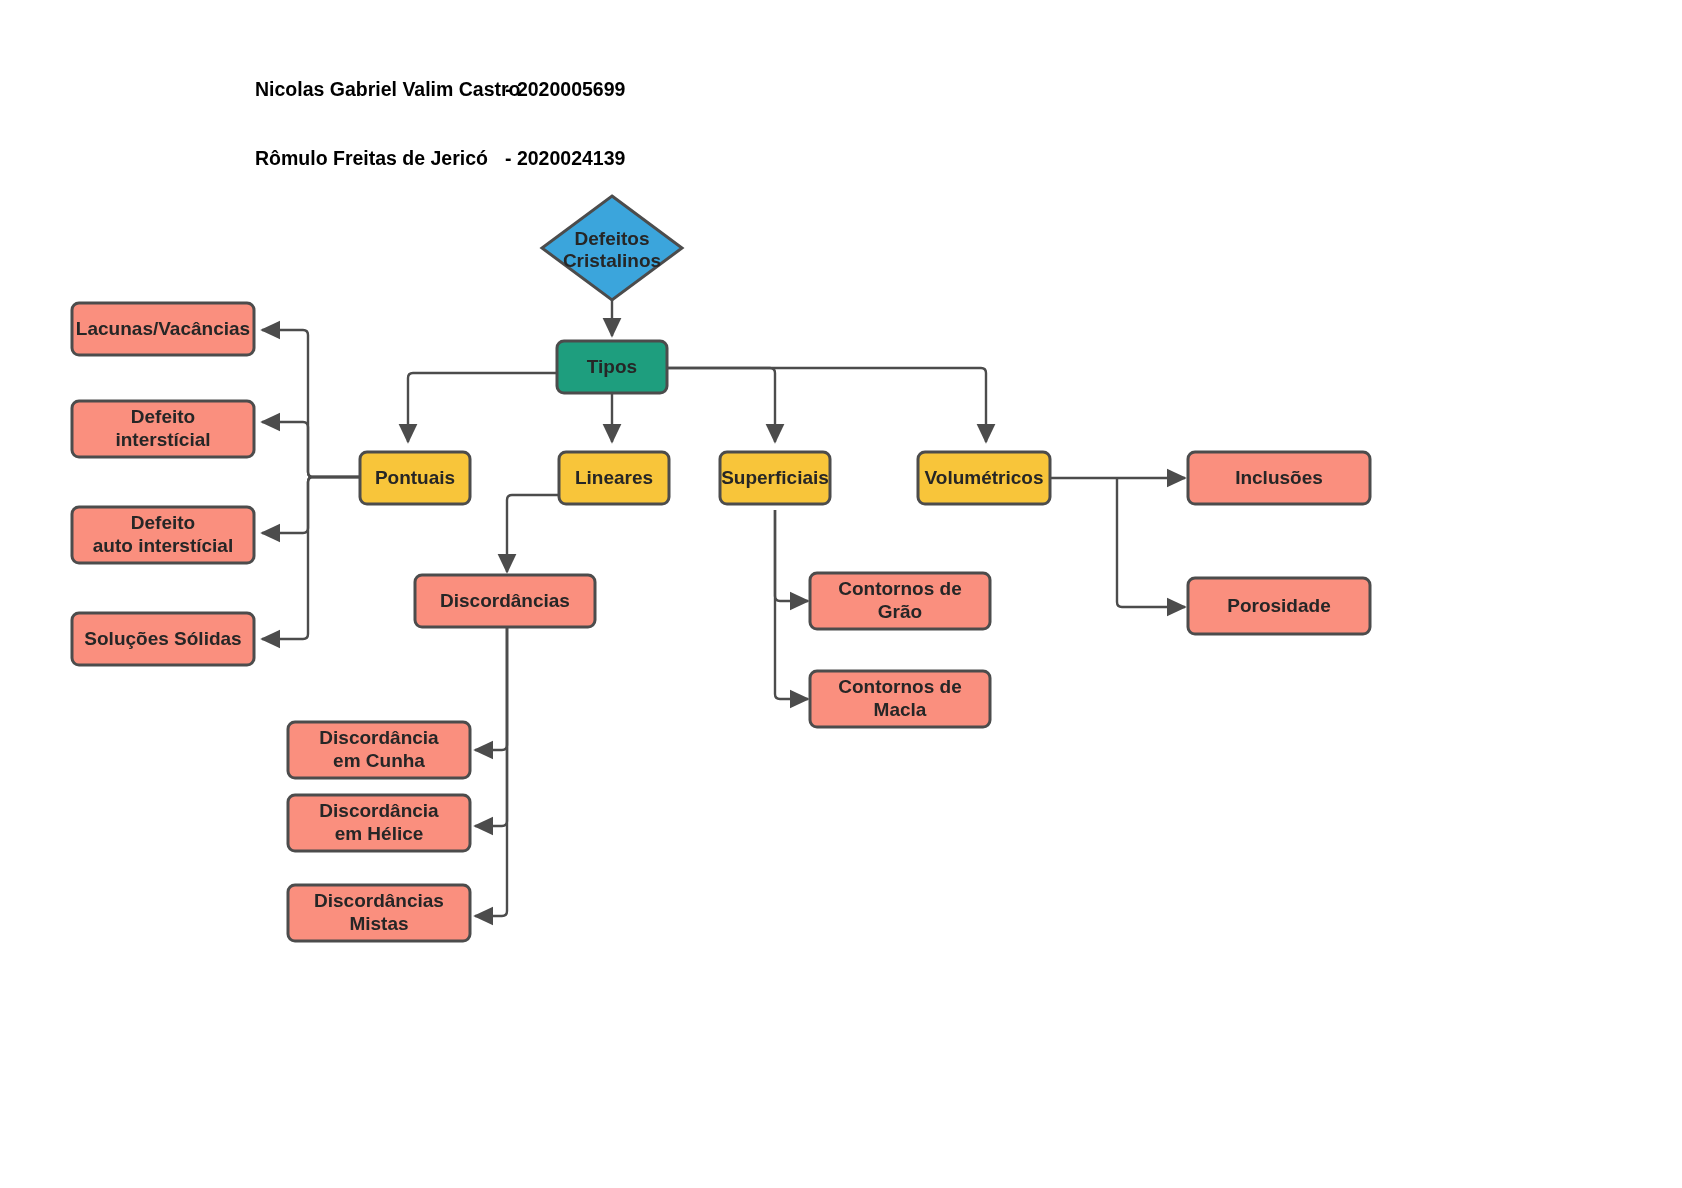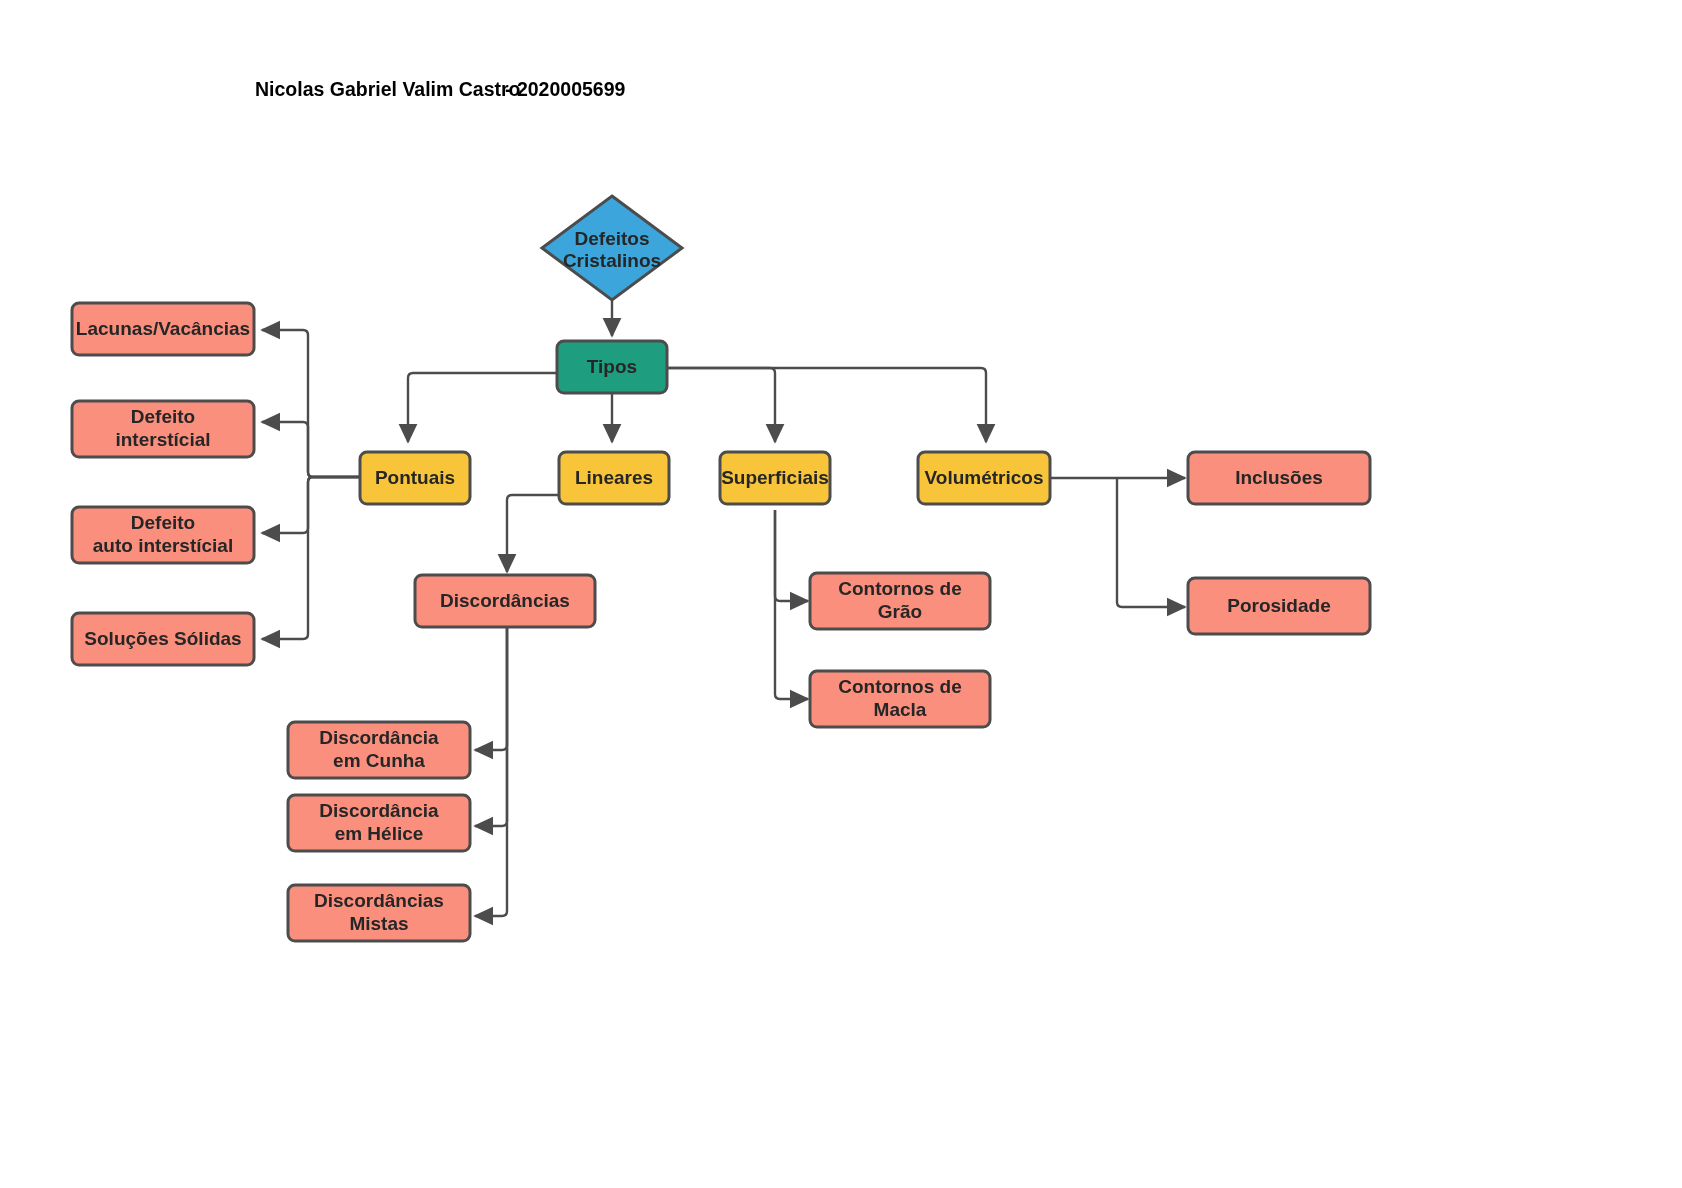--- a/index.html
+++ b/index.html
@@ -57,20 +57,21 @@
     stroke-width: 2.4;
   }
 </style>
 </head>
 <body>
 
 <div id="page">
 
   <div id="header-block">
     <span class="hdr-line"><span class="hdr-name">Nicolas Gabriel Valim Castro</span><span class="hdr-id">- 2020005699</span></span>
+    <span class="hdr-line"><span class="hdr-name">Rômulo Freitas de Jericó</span><span class="hdr-id">- 2020024139</span></span>
   </div>
 
   <svg id="flow" viewBox="0 0 1682 1188">
     <defs>
       <marker id="arrow" viewBox="0 0 12 12" refX="10" refY="6" markerWidth="9" markerHeight="9" orient="auto-start-reverse">
         <path d="M 0 0.8 L 11 6 L 0 11.2 z" fill="#4c4c4c"></path>
       </marker>
     </defs>
 
     <g>

